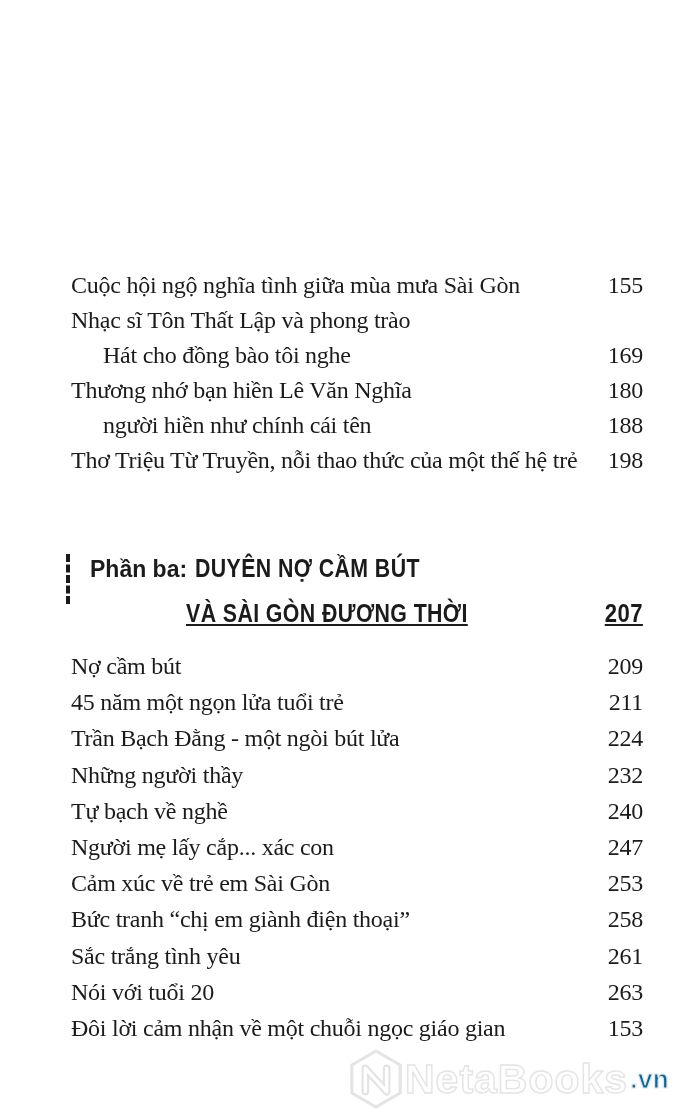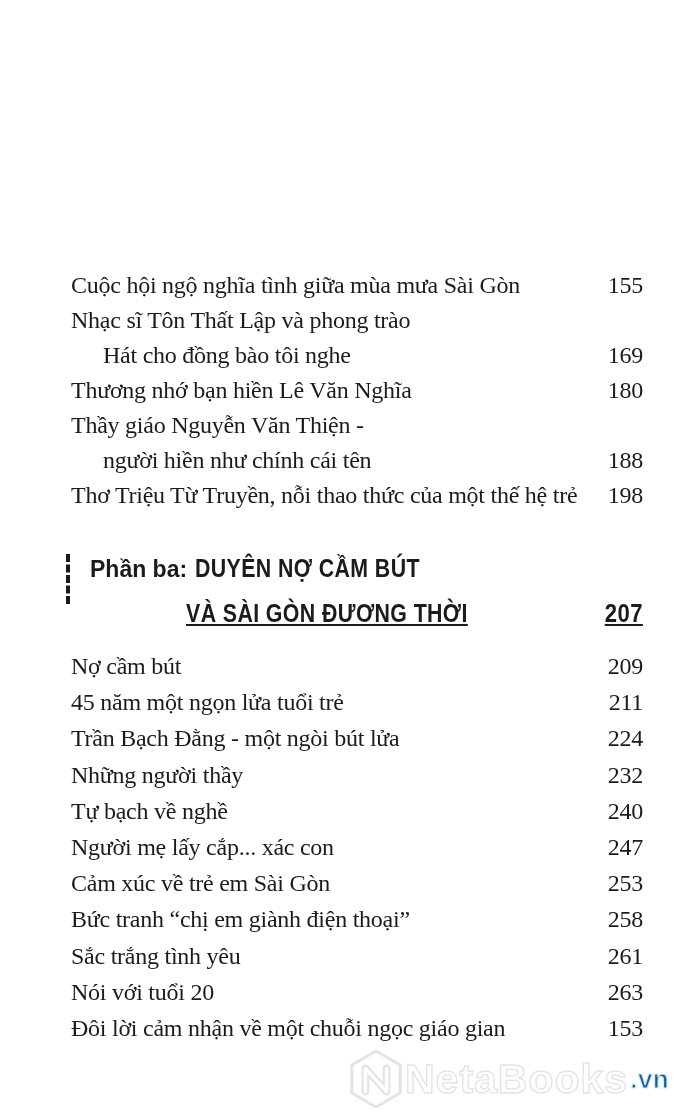--- a/index.html
+++ b/index.html
@@ -94,24 +94,20 @@
         <span class="toc-page"></span>
       </div>
       <div class="toc-row indent">
         <span class="toc-title">Hát cho đồng bào tôi nghe</span>
         <span class="toc-page">169</span>
       </div>
       <div class="toc-row">
         <span class="toc-title">Thương nhớ bạn hiền Lê Văn Nghĩa</span>
         <span class="toc-page">180</span>
       </div>
-      <div class="toc-row">
-        <span class="toc-title">Thầy giáo Nguyễn Văn Thiện -</span>
-        <span class="toc-page"></span>
-      </div>
       <div class="toc-row indent">
         <span class="toc-title">người hiền như chính cái tên</span>
         <span class="toc-page">188</span>
       </div>
       <div class="toc-row">
         <span class="toc-title">Thơ Triệu Từ Truyền, nỗi thao thức của một thế hệ trẻ</span>
         <span class="toc-page">198</span>
       </div>
     </div>
 

